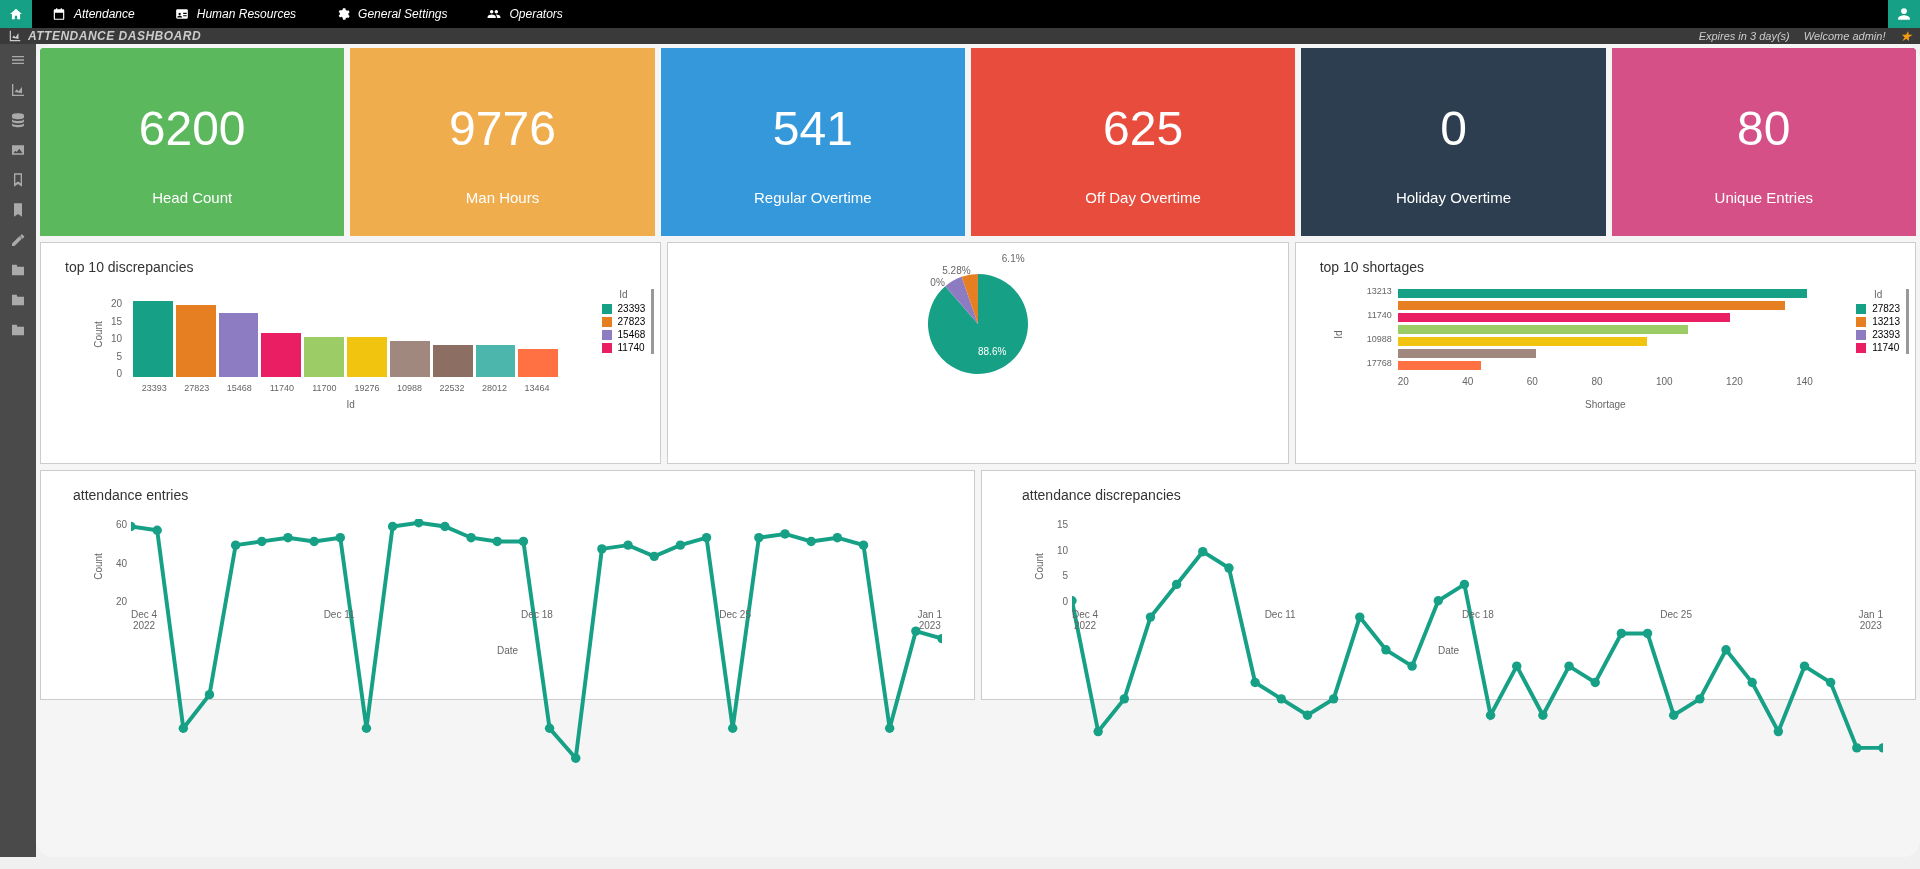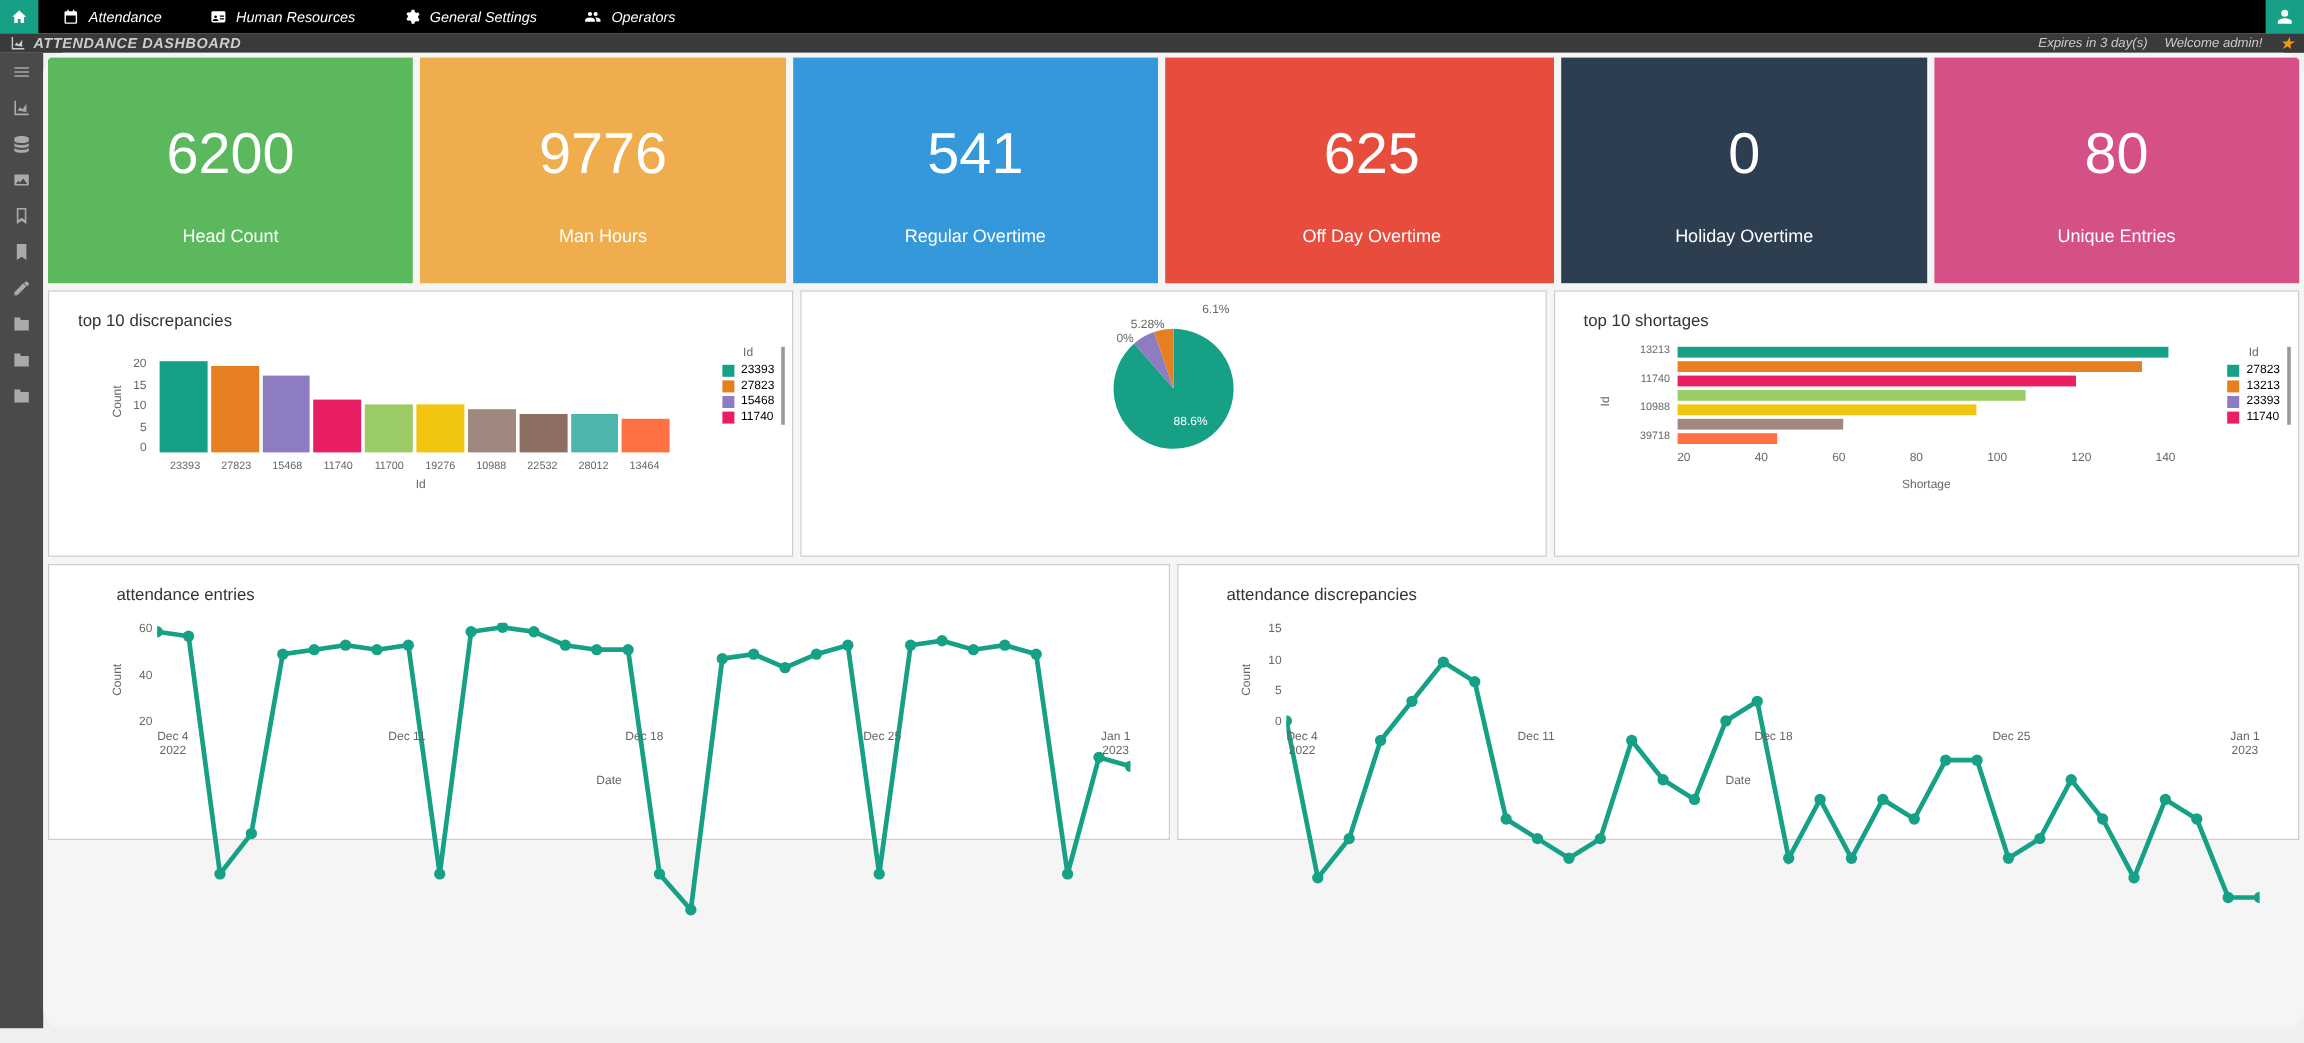--- a/index.html
+++ b/index.html
@@ -258,21 +258,21 @@
         <div class="panel-title">top 10 shortages</div>
         <div class="hbarchart" id="hbarchart">
           <div class="axis-label-y" style="left:-22px">Id</div>
           <div class="hbar-ylabels" id="hbar-yl">
               <span>13213</span>
               <span style="visibility:hidden">.</span>
               <span>11740</span>
               <span style="visibility:hidden">.</span>
               <span>10988</span>
               <span style="visibility:hidden">.</span>
-              <span>39718</span>
+              <span>17768</span>
             </div>
           <div class="hbar-area" id="hbar-area">
               <div class="hbar-row c0" style="width:98.66666666666667%"></div>
               <div class="hbar-row c1" style="width:93.33333333333333%"></div>
               <div class="hbar-row c3" style="width:80%"></div>
               <div class="hbar-row c4" style="width:70%"></div>
               <div class="hbar-row c5" style="width:60%"></div>
               <div class="hbar-row c6" style="width:33.33333333333333%"></div>
               <div class="hbar-row c9" style="width:20%"></div>
             </div>
@@ -292,21 +292,21 @@
             <div class="legend-item"><div class="legend-sw c0"></div>27823</div>
             <div class="legend-item"><div class="legend-sw c1"></div>13213</div>
             <div class="legend-item"><div class="legend-sw c2"></div>23393</div>
             <div class="legend-item"><div class="legend-sw c3"></div>11740</div>
           </div>
       </div>
     </div>
 
     <div class="row2">
       <div class="panel panel2">
-        <div class="panel-title" style="margin-left:44px">attendance entries</div>
+        <div class="panel-title" style="margin-left:20px">attendance entries</div>
         <div class="linechart">
           <div class="axis-label-y">Count</div>
           <div class="line-ylabels" id="line0-yl">
               <span>60</span>
               <span>40</span>
               <span>20</span>
             </div>
           <svg class="line-svg" id="line0" preserveAspectRatio="none" viewBox="0 0 310 100">
               <polyline points="0,2.857142857142858 10,4.285714285714281 20,80 30,67.14285714285715 40,9.999999999999998 50,8.571428571428575 60,7.14285714285714 70,8.571428571428575 80,7.14285714285714 90,80 100,2.857142857142858 110,1.4285714285714235 120,2.857142857142858 130,7.14285714285714 140,8.571428571428575 150,8.571428571428575 160,80 170,91.42857142857143 180,11.428571428571432 190,9.999999999999998 200,14.28571428571429 210,9.999999999999998 220,7.14285714285714 230,80 240,7.14285714285714 250,5.714285714285716 260,8.571428571428575 270,7.14285714285714 280,9.999999999999998 290,80 300,42.85714285714286 310,45.714285714285715" fill="none" stroke="#16a085" stroke-width="1.5"></polyline>
               <circle cx="0" cy="2.857142857142858" r="1.8" fill="#16a085"></circle>

